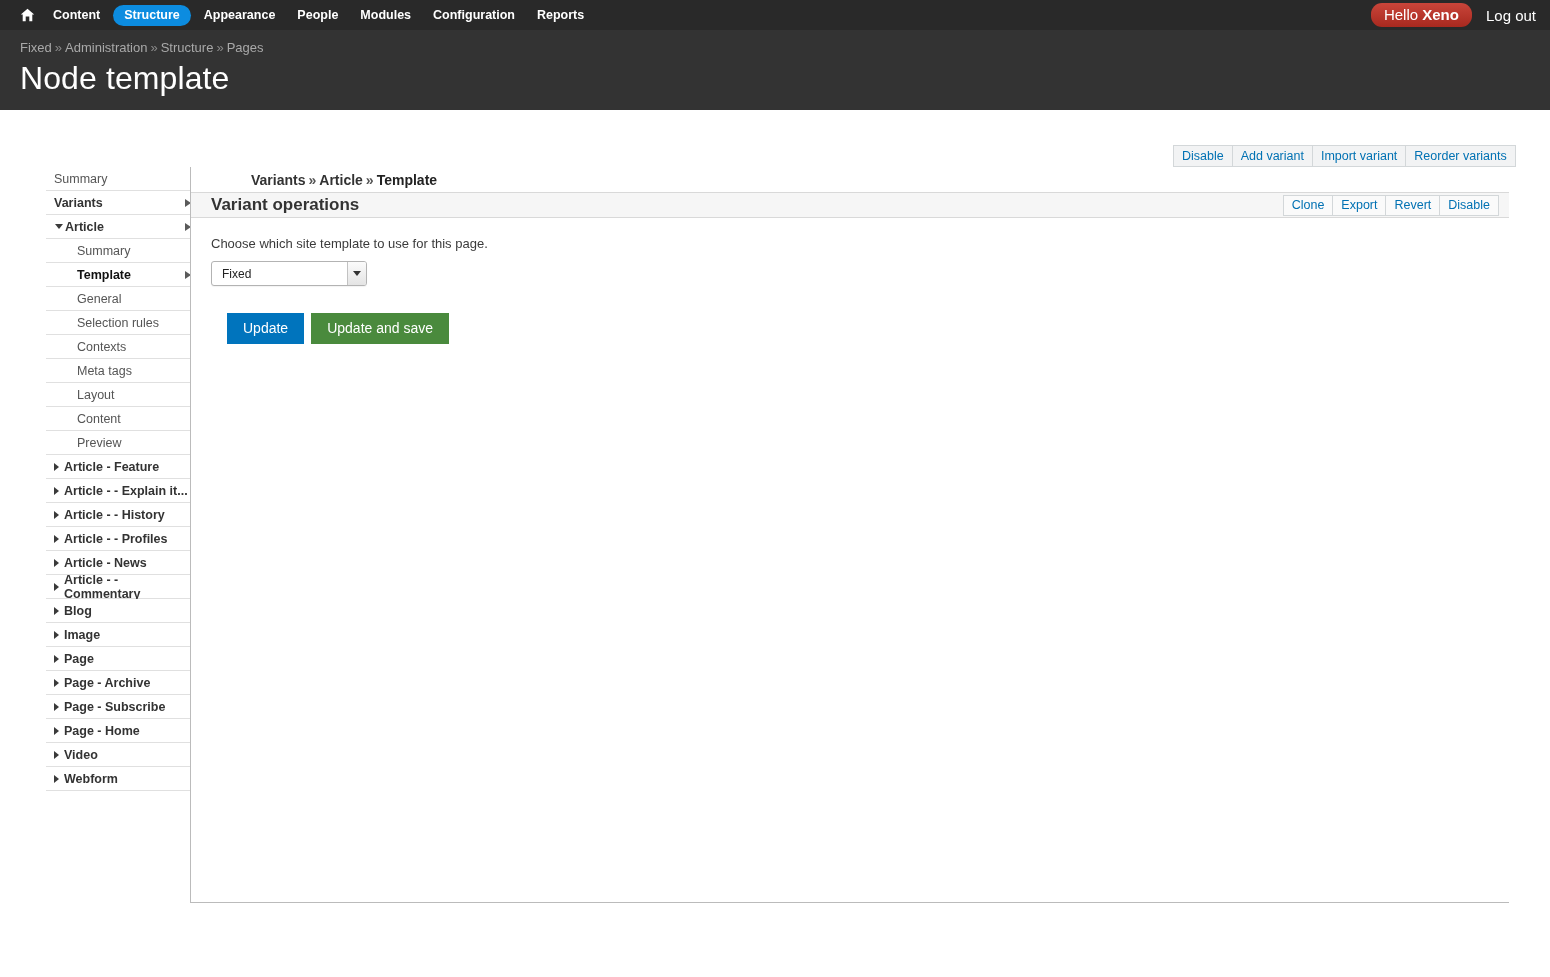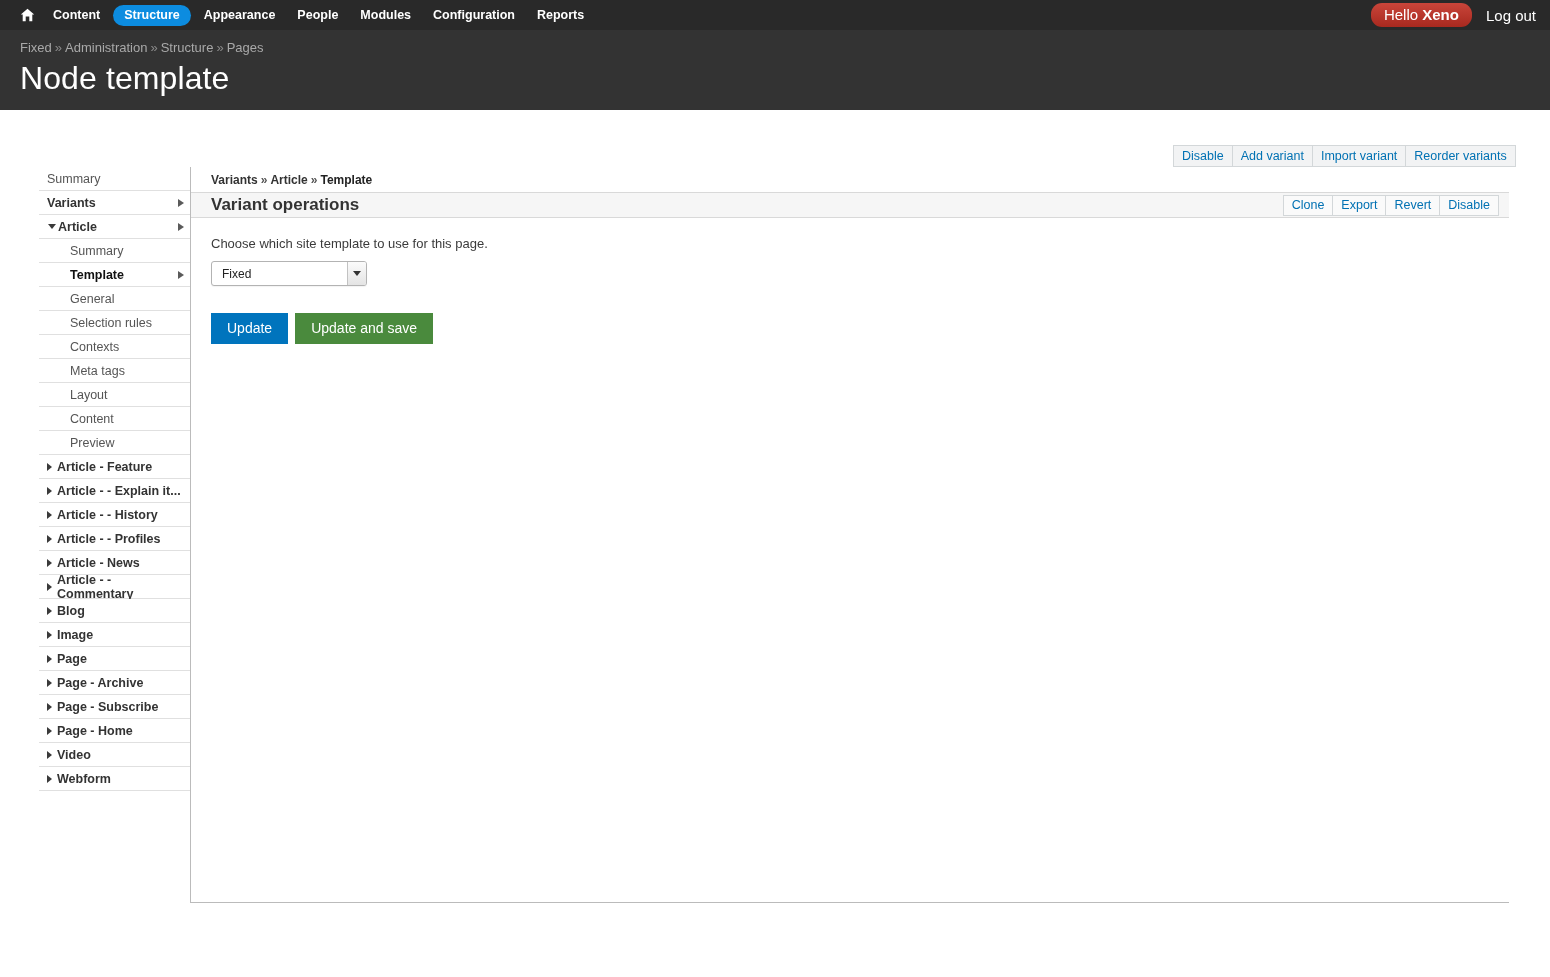--- a/index.html
+++ b/index.html
@@ -125,23 +125,24 @@
     background: #ffffff;
   }
   .crumb-bar {
     height: 26px;
     border-bottom: 1px solid #d9d9d9;
     background: #ffffff;
     display: flex; align-items: center;
     padding-left: 20px;
   }
   .crumb-bar .ct {
-    font-size: 12px;
+    font-size: 14px;
     font-weight: bold;
     color: #333333;
+    margin-left: 40px;
   }
   .crumb-bar .ct .sp { font-weight: bold; color: #555; padding: 0 3px; }
   .crumb-bar .ct .cur { color: #222; }
 
   .ops-bar {
     height: 25px;
     background: #f6f6f6;
     border-bottom: 1px solid #d9d9d9;
     display: flex; align-items: center;
     padding-left: 20px;
@@ -195,35 +196,35 @@
     display: flex; align-items: center; justify-content: center;
   }
   .sel-arrow i {
     display: block;
     width: 0; height: 0;
     border-left: 4px solid transparent;
     border-right: 4px solid transparent;
     border-top: 5px solid #333;
   }
 
-  .btn-row { margin-top: 27px; display: flex; gap: 7px; }
+  .btn-row { margin-top: 27px; display: flex; gap: 7px; margin-left: 16px; }
   .btn {
     font-size: 14px;
     color: #ffffff;
     padding: 7px 16px 8px 16px;
     border: none;
     cursor: pointer;
     font-family: "Liberation Sans", sans-serif;
   }
   .btn-primary { background: #0074bd; }
   .btn-save { background: #4a8a3d; }
 
   
   .sidebar {
-    position: absolute; top: 57px; left: 39px;
+    position: absolute; top: 57px; left: 46px;
     width: 151px;
     background: #ffffff;
   }
   .side-row {
     position: relative;
     border-bottom: 1px solid #e0e0e0;
     height: 24px;
     display: flex; align-items: center;
     cursor: pointer;
     background: #ffffff;

